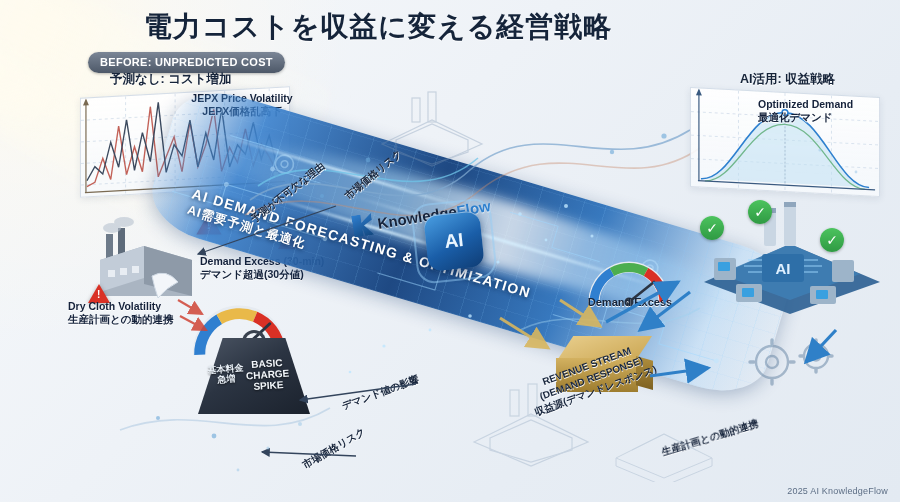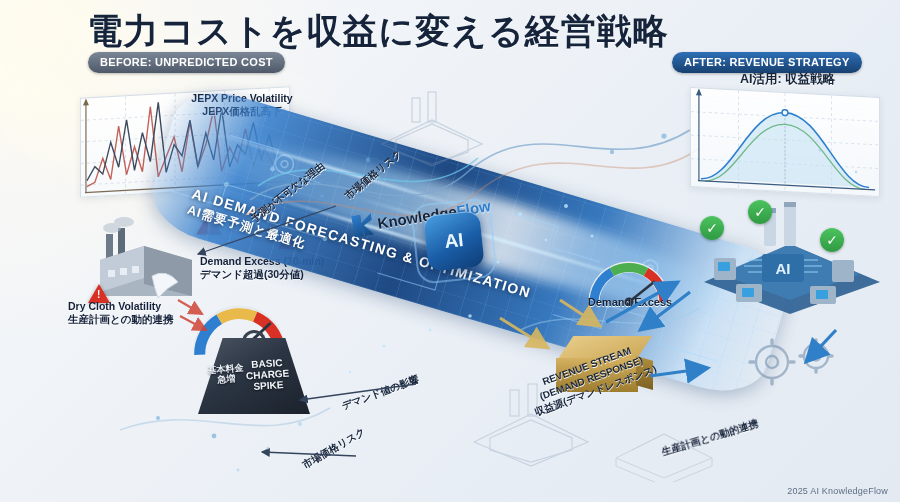--- a/index.html
+++ b/index.html
@@ -25,21 +25,21 @@
     background: linear-gradient(100deg, rgba(255,252,240,0.85), rgba(255,255,255,0));
     transform-origin: 0 0;
     filter: blur(8px);
     pointer-events: none;
   }
 
   
   .title {
     position: absolute; top: 8px; left: 0; width: 756px;
     text-align: center;
-    font-size: 35px; font-weight: 700; letter-spacing: 1px;
+    font-size: 28px; font-weight: 700; letter-spacing: 1px;
     color: #15243a;
     text-shadow: 0 1px 1px rgba(255,255,255,0.8);
   }
 
   
   .badge {
     position: absolute;
     padding: 4px 12px 5px 12px;
     border-radius: 12px;
     font-size: 11px; font-weight: 700; letter-spacing: 0.3px;
@@ -290,20 +290,21 @@
 <body>
 
 <div id="stage">
 
   <div class="ray" style="transform: rotate(18deg);"></div>
   <div class="ray" style="top: 10px; width: 340px; height: 70px; transform: rotate(32deg);"></div>
 
   <div class="title">電力コストを収益に変える経営戦略</div>
 
   <div class="badge badge-before">BEFORE: UNPREDICTED COST</div>
+  <div class="sub-jp sub-before">予測なし: コスト増加</div>
 
   <div class="panel left">
     <svg viewBox="0 0 210 100" preserveAspectRatio="none">
       <g stroke="#c3d2e2" stroke-width="0.6" stroke-dasharray="3 3">
         <line x1="0" y1="22" x2="210" y2="22"></line>
           <line x1="0" y1="44" x2="210" y2="44"></line>
         <line x1="0" y1="66" x2="210" y2="66"></line>
           <line x1="0" y1="88" x2="210" y2="88"></line>
         <line x1="45" y1="0" x2="45" y2="100"></line>
           <line x1="95" y1="0" x2="95" y2="100"></line>
@@ -440,21 +441,20 @@
 
   <div class="chipframe"></div>
   <div id="logo">
     <div class="kmark"></div>
     <div class="logo-text"><span>Knowledge</span><span class="flow">Flow</span></div>
   </div>
   <div id="chip">
     <span class="glyph">AI</span>
   </div>
 
-  <div class="badge badge-after">AFTER: REVENUE STRATEGY</div>
   <div class="sub-jp sub-after">AI活用: 収益戦略</div>
 
   <div class="panel right">
     <svg viewBox="0 0 190 100" preserveAspectRatio="none">
       <g stroke="#c3d2e2" stroke-width="0.6" stroke-dasharray="3 3">
         <line x1="0" y1="24" x2="190" y2="24"></line>
           <line x1="0" y1="48" x2="190" y2="48"></line>
         <line x1="0" y1="72" x2="190" y2="72"></line>
         <line x1="48" y1="0" x2="48" y2="100"></line>
           <line x1="95" y1="0" x2="95" y2="100"></line>
@@ -464,20 +464,24 @@
       <path d="M10 92 C42 92 58 20 95 20 C132 20 148 92 180 92" fill="none" stroke="#2e80cf" stroke-width="1.6"></path>
       <path d="M14 94 C44 94 60 32 95 32 C130 32 146 94 176 94" fill="none" stroke="#5fae7a" stroke-width="1.3" opacity="0.85"></path>
       <line x1="95" y1="22" x2="95" y2="92" stroke="#9fb6cd" stroke-width="0.8" stroke-dasharray="2 2"></line>
       <circle cx="95" cy="20" r="3" fill="#fff" stroke="#2e80cf" stroke-width="1.5"></circle>
       <line x1="8" y1="2" x2="8" y2="94" stroke="#3a5a80" stroke-width="1.2"></line>
       <polygon points="8,0 5,7 11,7" fill="#3a5a80"></polygon>
       <line x1="7" y1="94" x2="186" y2="94" stroke="#3a5a80" stroke-width="1.2"></line>
     </svg>
   </div>
 
+  <div class="note" style="left:758px; top:98px;">
+    <span>Optimized Demand</span><br>
+    <span class="jp">最適化デマンド</span>
+  </div>
 
   <div class="iso" style="left:690px; top:196px; width:200px; height:120px;">
     <svg viewBox="0 0 200 120">
       <path d="M14 86 L100 48 L190 86 L100 118 Z" fill="#2b5f92" opacity="0.9"></path>
       <path d="M30 78 L100 48 L170 78 L100 104 Z" fill="#3f7fb5" opacity="0.85"></path>
       <g fill="#c9d6e3">
         <rect x="74" y="12" width="12" height="38" rx="2"></rect>
           <rect x="94" y="6" width="12" height="44" rx="2"></rect>
       </g>
       <g fill="#8fa6bd">

